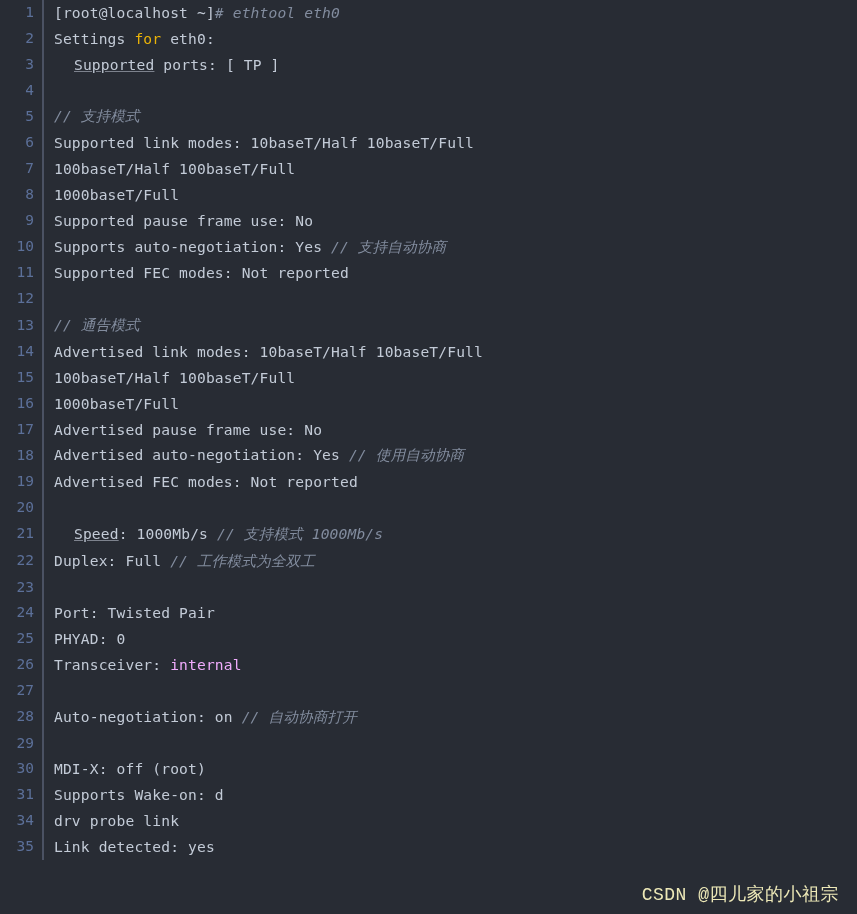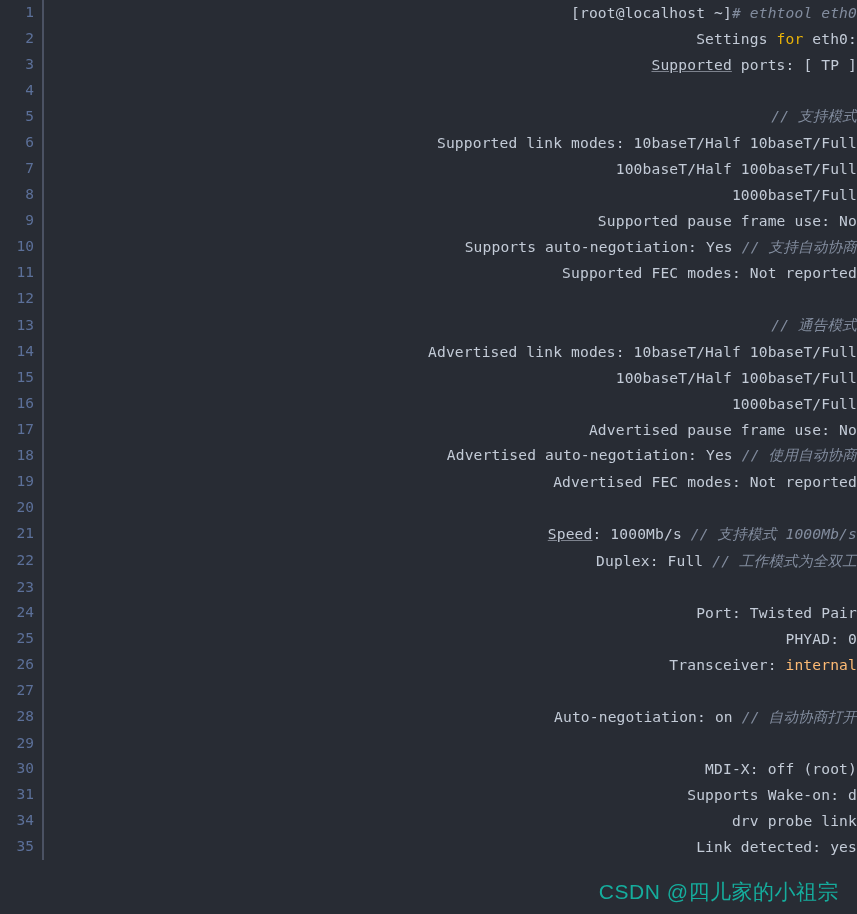--- a/index.html
+++ b/index.html
@@ -46,38 +46,37 @@
   }
   .code-cell {
     padding: 0 0 0 10px;
     vertical-align: middle;
     color: #c3cbd7;
     font-size: 14.6px;
     line-height: 25.85px;
     white-space: pre;
     font-family: "DejaVu Sans Mono", "Liberation Mono", monospace;
     letter-spacing: 0.15px;
-    text-align: right;
   }
   
   .t-plain    { color: #c3cbd7; }
   .t-comment  { color: #828c9e; font-style: italic; }
   .t-keyword  { color: #eab308; }
-  .t-value    { color: #fdba74; }
+  .t-value    { color: #f0abfc; }
   .t-underline{ text-decoration: underline; text-decoration-color: rgba(195,203,215,.55); margin-left: 20px; }
   .cjk {
     font-family: Liberation Sans, sans-serif;
   }
   #watermark {
     position: absolute;
     right: 18px;
     bottom: 8px;
-    color: #14b8a6;
-    font-size: 21px;
-    font-family: Liberation Sans, sans-serif;
+    color: #fef9c3;
+    font-size: 18px;
+    font-family: Liberation Mono, monospace;
     letter-spacing: 0.5px;
     opacity: .92;
     pointer-events: none;
     white-space: nowrap;
   }
 </style>
 </head>
 <body>
 
 <div id="code-viewer">

